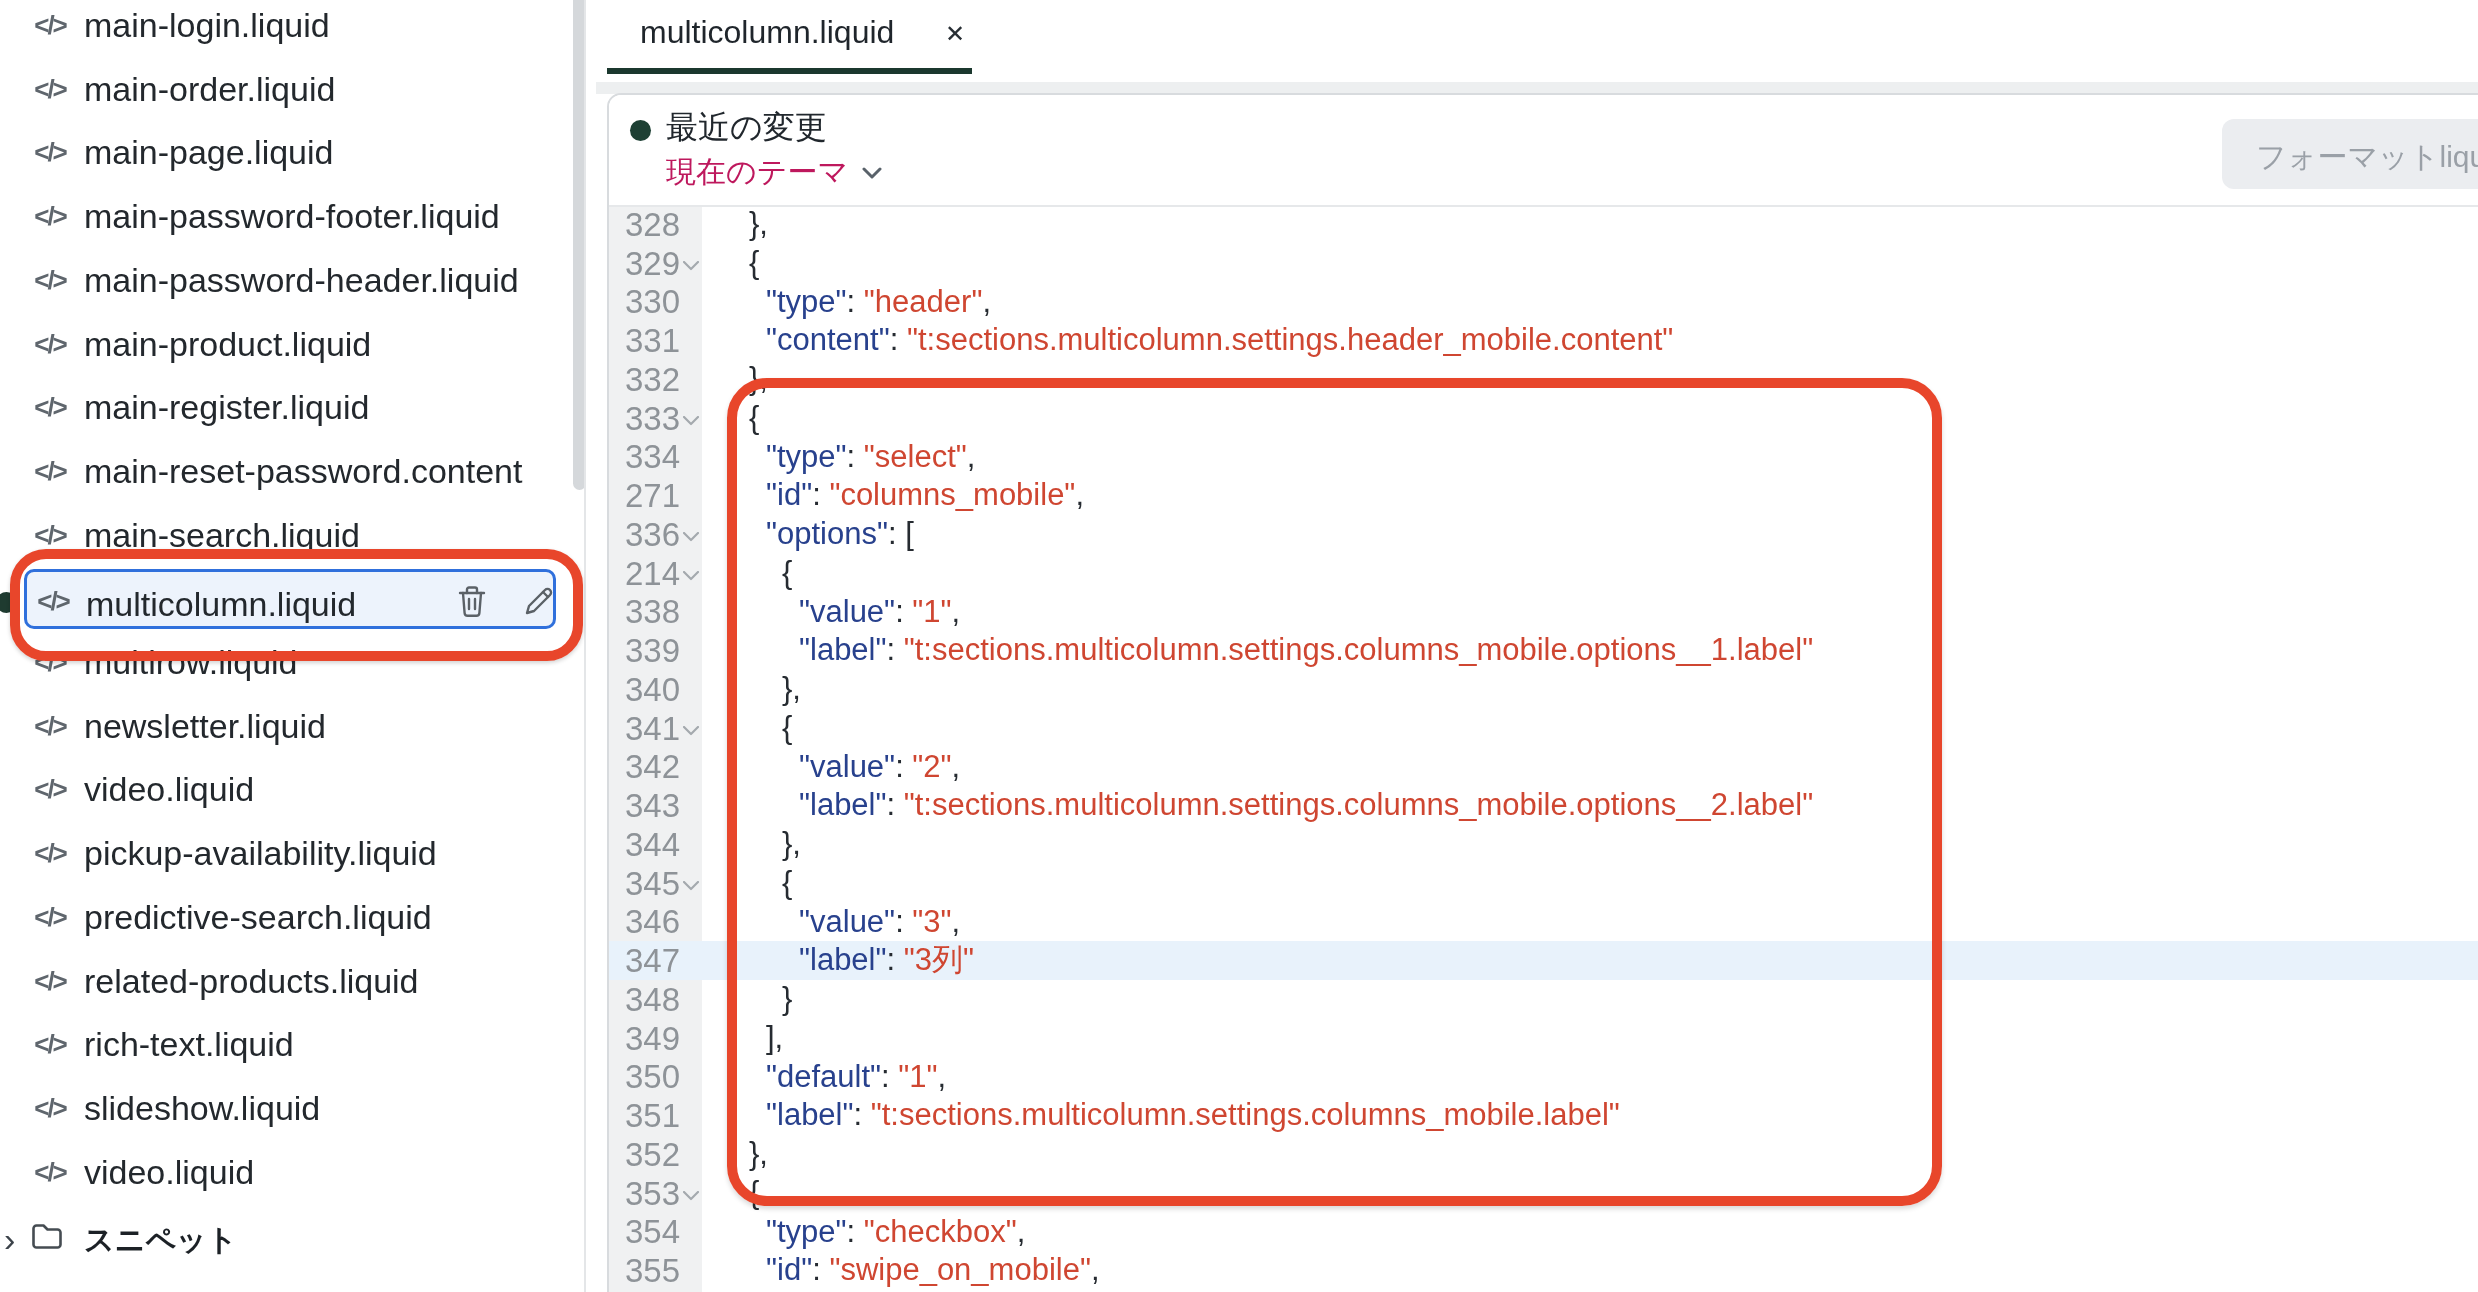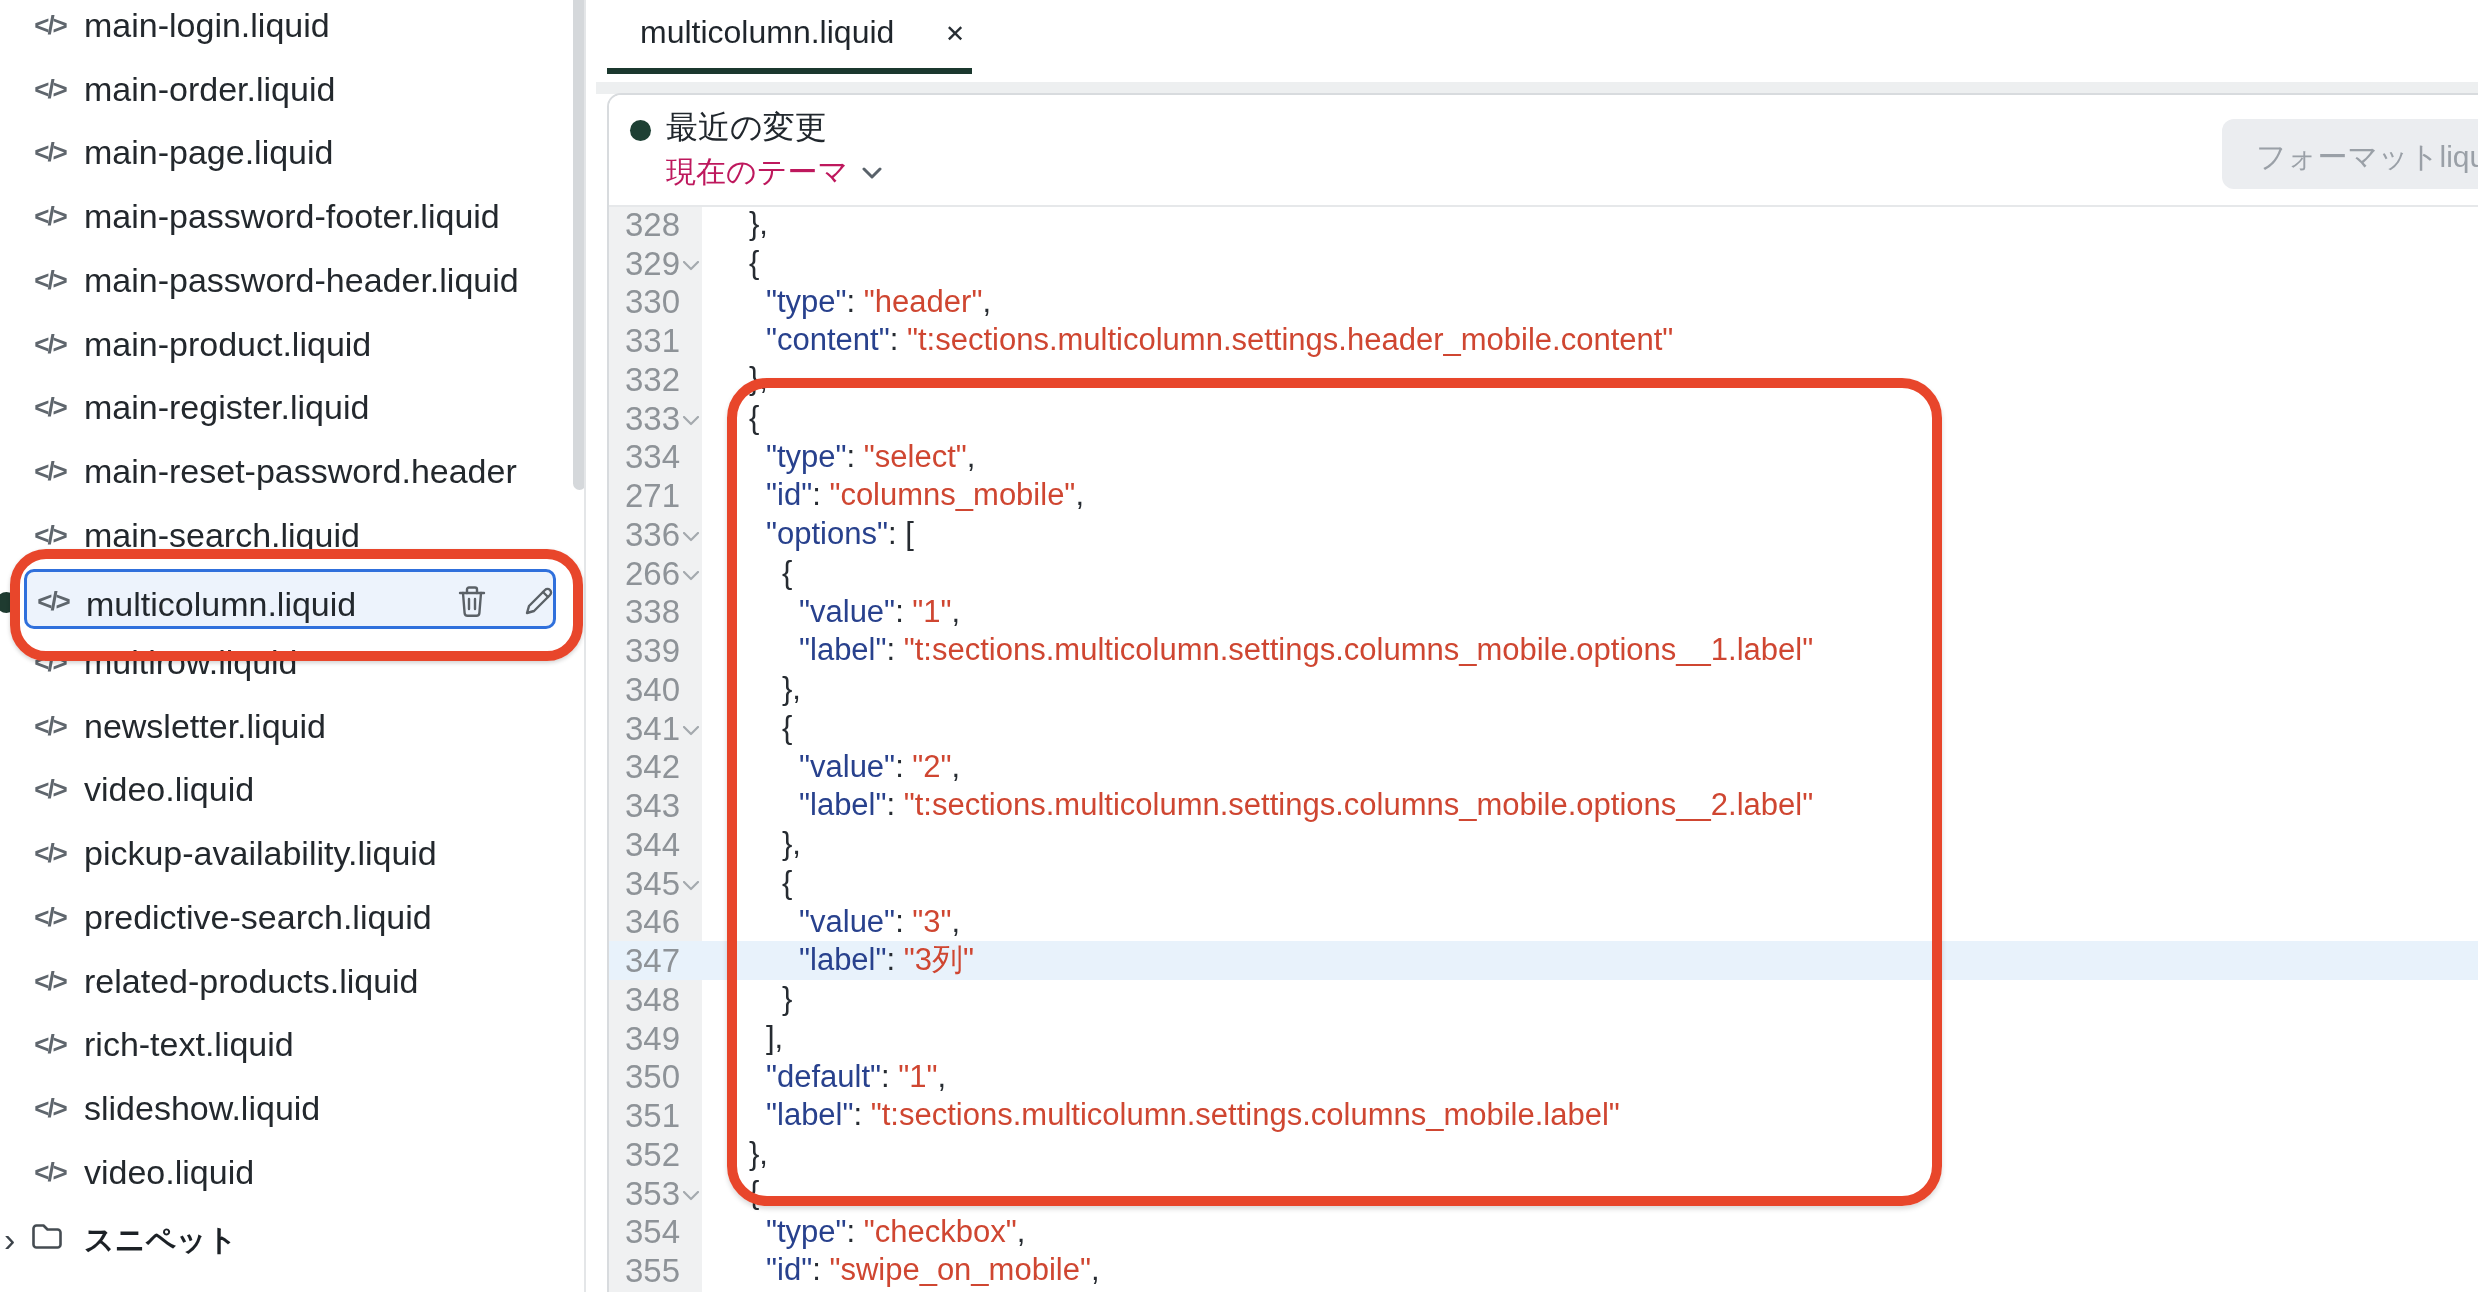--- a/index.html
+++ b/index.html
@@ -98,21 +98,21 @@
         <div class="file-item" style="top: 312px;">
           <span class="file-icon">&lt;/&gt;</span>
           <span class="file-label">main-product.liquid</span>
         </div>
         <div class="file-item" style="top: 375px;">
           <span class="file-icon">&lt;/&gt;</span>
           <span class="file-label">main-register.liquid</span>
         </div>
         <div class="file-item" style="top: 439px;">
           <span class="file-icon">&lt;/&gt;</span>
-          <span class="file-label">main-reset-password.header</span>
+          <span class="file-label">main-reset-password.content</span>
         </div>
         <div class="file-item" style="top: 503px;">
           <span class="file-icon">&lt;/&gt;</span>
           <span class="file-label">main-search.liquid</span>
         </div>
         <div class="selected-box">
           <span class="file-icon">&lt;/&gt;</span>
           <span class="file-label">multicolumn.liquid</span>
           <span class="row-action" id="trash-btn">
             <svg width="30" height="34" viewBox="0 0 30 34" fill="none" stroke="#5b6167" stroke-width="2.4" stroke-linecap="round" stroke-linejoin="round">
@@ -282,21 +282,21 @@
               <span class="fold-box">
                 <svg width="16" height="10" viewBox="0 0 16 10" fill="none" stroke="#a4a9ae" stroke-width="2.2" stroke-linecap="round" stroke-linejoin="round">
                   <polyline points="1,1 8,8 15,1"></polyline>
                 </svg>
               </span>
             </div>
             <div class="code-cell" style="padding-left: 64px;"><span class="tok-k">"options"</span><span class="tok-p">: [</span></div>
           </div>
           <div class="code-row">
             <div class="ln-cell">
-              <span class="ln-num">266</span>
+              <span class="ln-num">214</span>
               <span class="fold-box">
                 <svg width="16" height="10" viewBox="0 0 16 10" fill="none" stroke="#a4a9ae" stroke-width="2.2" stroke-linecap="round" stroke-linejoin="round">
                   <polyline points="1,1 8,8 15,1"></polyline>
                 </svg>
               </span>
             </div>
             <div class="code-cell" style="padding-left: 80px;"><span class="tok-p">{</span></div>
           </div>
           <div class="code-row">
             <div class="ln-cell">

